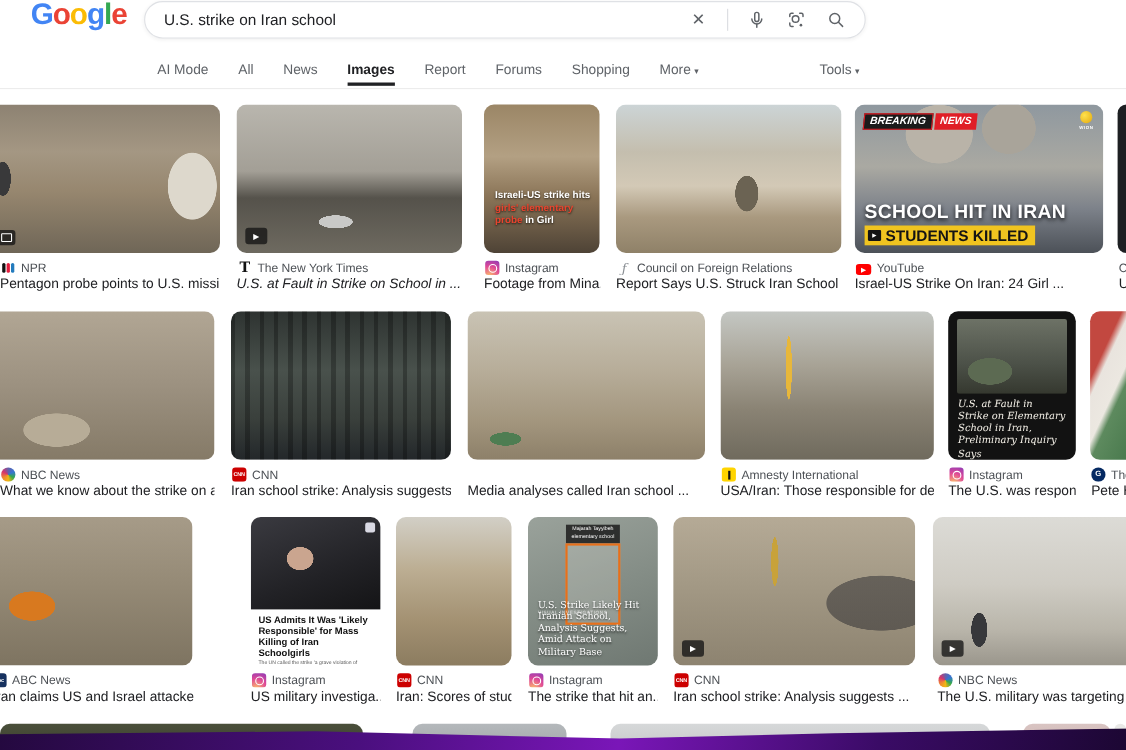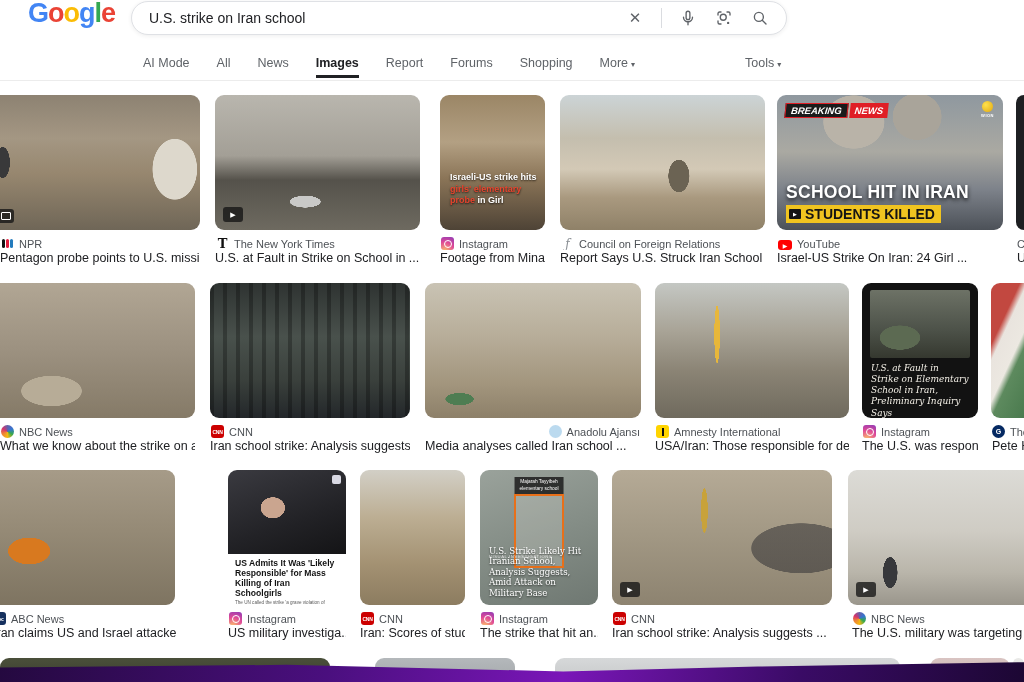--- a/index.html
+++ b/index.html
@@ -222,21 +222,21 @@
         <i style="background:#237bbd"></i>
       </span>
     <span>NPR</span>
     </div>
   <div class="cap" style="left:0px;top:251px;width:200px;">Pentagon probe points to U.S. missile ...</div>
 
   <div class="src" style="left:216px;top:236px;width:203px;">
     <span class="fv fv-nyt">T</span>
     <span>The New York Times</span>
     </div>
-  <div class="cap" style="left:215px;top:251px;width:205px;">U.S. at Fault in Strike on School in ...</div>
+  <div class="cap" style="left:215px;top:251px;width:205px;font-style:italic;">U.S. at Fault in Strike on School in ...</div>
 
   <div class="src" style="left:441px;top:236px;width:104px;">
     <span class="fv fv-ig">
         <i></i>
       </span>
     <span>Instagram</span>
     </div>
   <div class="cap" style="left:440px;top:251px;width:106px;">Footage from Mina...</div>
 
   <div class="src" style="left:561px;top:236px;width:204px;">
@@ -272,24 +272,20 @@
     <span>NBC News</span>
     </div>
   <div class="cap" style="left:0px;top:439px;width:195px;">What we know about the strike on a ...</div>
 
   <div class="src" style="left:211px;top:424px;width:198px;">
     <span class="fv fv-cnn">CNN</span>
     <span>CNN</span>
     </div>
   <div class="cap" style="left:210px;top:439px;width:200px;">Iran school strike: Analysis suggests ...</div>
 
-  <div class="src" style="left:426px;top:424px;width:214px;justify-content:flex-end;">
-    <span class="fv fv-ana"></span>
-    <span>Anadolu Ajansı</span>
-    </div>
   <div class="cap" style="left:425px;top:439px;width:216px;">Media analyses called Iran school ...</div>
 
   <div class="src" style="left:656px;top:424px;width:192px;">
     <span class="fv fv-amn">
         <i></i>
       </span>
     <span>Amnesty International</span>
     </div>
   <div class="cap" style="left:655px;top:439px;width:194px;">USA/Iran: Those responsible for de...</div>
 

